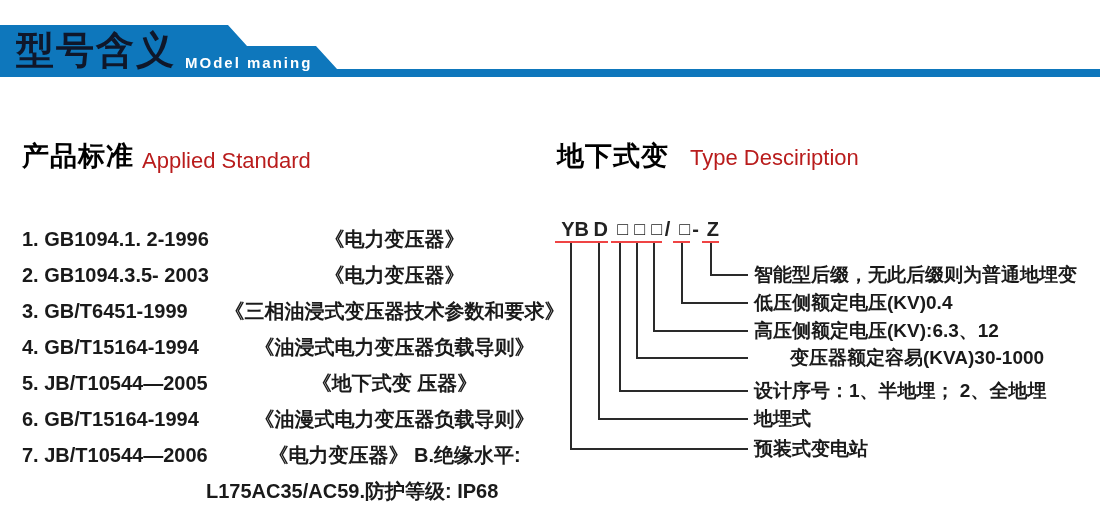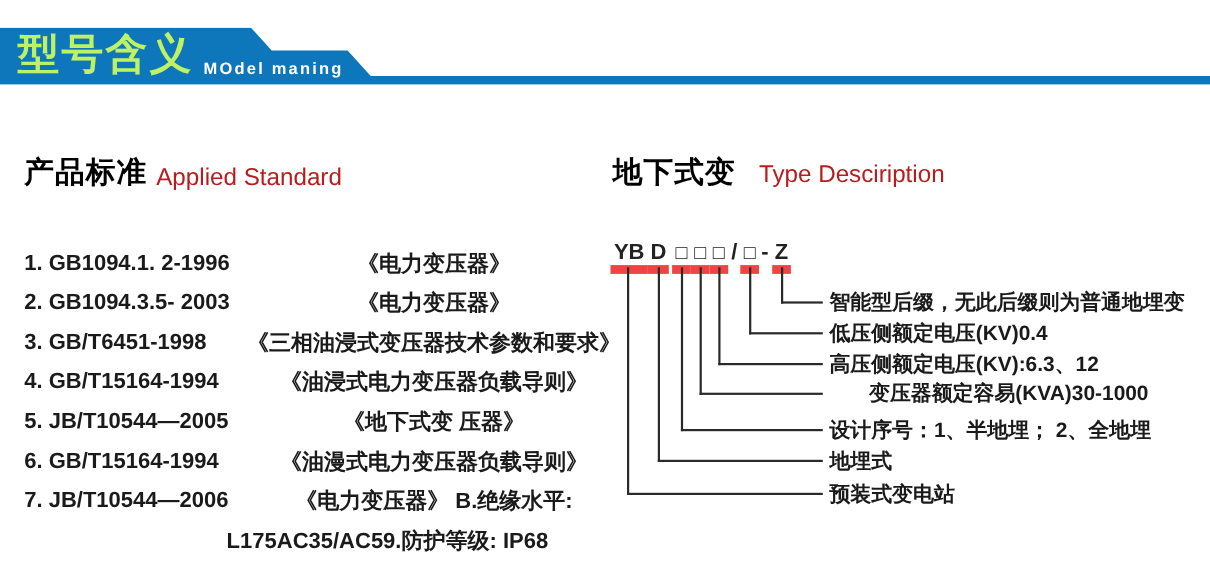--- a/index.html
+++ b/index.html
@@ -9,21 +9,21 @@
     color:#1a1a1a;overflow:hidden;
   }
   
   .banner{
     position:absolute;left:0;top:25px;width:1100px;height:52px;
     background:#0e77bc;
     clip-path:polygon(0 0,228px 0,247px 21px,316px 21px,337px 44px,1100px 44px,1100px 52px,0 52px);
   }
   .banner-title{
     position:absolute;left:16px;top:1px;font-size:38px;line-height:48px;
-    font-weight:bold;color:#bef264;letter-spacing:2px;
+    font-weight:bold;color:#0f172a;letter-spacing:2px;
   }
   .banner-sub{
     position:absolute;left:185px;top:29px;font-size:15px;color:#ffffff;
     font-weight:600;letter-spacing:2px;
   }
   
   .h-zh{position:absolute;font-size:27px;font-weight:bold;color:#000000;letter-spacing:1px;}
   .h-en{position:absolute;font-size:22px;color:#b91c1c;}
   #std-zh{left:22px;top:138px;}
   #std-en{left:142px;top:148px;}
@@ -31,21 +31,21 @@
   #type-en{left:690px;top:145px;}
   
   .std-list{position:absolute;left:22px;top:221px;width:545px;}
   .std-row{display:flex;height:36px;align-items:center;font-size:20px;font-weight:600;}
   .std-code{flex:0 0 200px;white-space:nowrap;}
   .std-name{flex:1;white-space:nowrap;text-align:center;}
   .std-cont{height:36px;display:flex;align-items:center;font-size:20px;font-weight:600;margin-left:184px;white-space:nowrap;}
   
   .seg{position:absolute;top:218px;height:23px;line-height:23px;text-align:center;
        font-size:20px;font-weight:bold;color:#222;}
-  .seg-u{border-bottom:8px solid #ef4444;}
+  .seg-u{border-bottom:2px solid #ef4444;text-align:right;}
   .seg-box{font-size:18px;}
   .conn{position:absolute;border-left:2px solid #2a2a2a;border-bottom:2px solid #2a2a2a;}
   .dlabel{position:absolute;left:754px;font-size:19px;font-weight:bold;color:#1a1a1a;white-space:nowrap;}
 </style>
 </head>
 <body>
 
 <header class="banner">
   <div class="banner-title">型号含义</div>
   <div class="banner-sub">MOdel maning</div>
@@ -59,21 +59,21 @@
 <div class="std-list">
   <div class="std-row">
     <span class="std-code">1. GB1094.1. 2-1996</span>
     <span class="std-name">《电力变压器》</span>
   </div>
   <div class="std-row">
     <span class="std-code">2. GB1094.3.5- 2003</span>
     <span class="std-name">《电力变压器》</span>
   </div>
   <div class="std-row">
-    <span class="std-code">3. GB/T6451-1998</span>
+    <span class="std-code">3. GB/T6451-1999</span>
     <span class="std-name">《三相油浸式变压器技术参数和要求》</span>
   </div>
   <div class="std-row">
     <span class="std-code">4. GB/T15164-1994</span>
     <span class="std-name">《油浸式电力变压器负载导则》</span>
   </div>
   <div class="std-row">
     <span class="std-code">5. JB/T10544—2005</span>
     <span class="std-name">《地下式变 压器》</span>
   </div>

